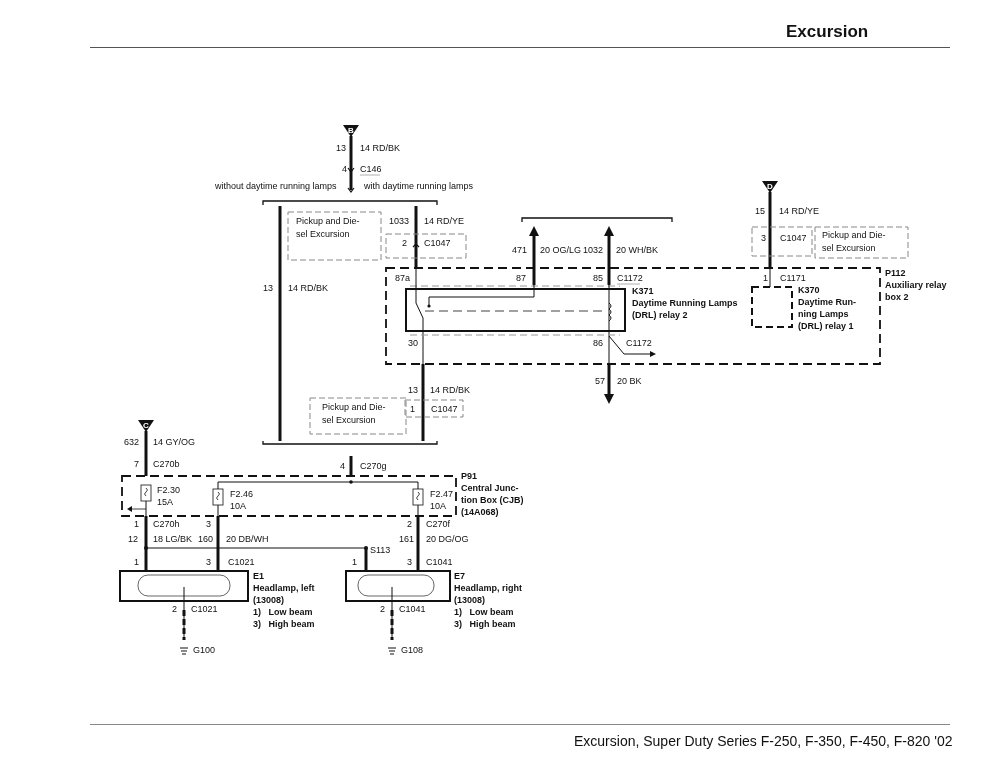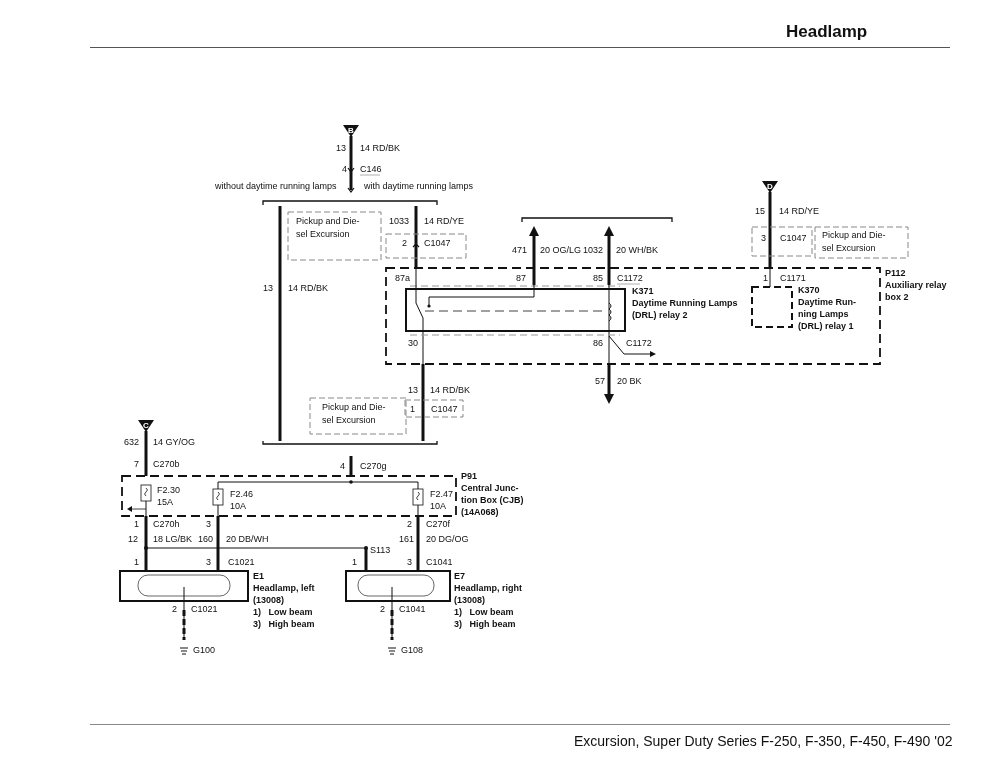--- a/index.html
+++ b/index.html
@@ -8,21 +8,21 @@
   .hdr-rule { position: absolute; left: 90px; top: 47px; width: 860px; height: 1px; background: #555; }
   .ftr-rule { position: absolute; left: 90px; top: 724px; width: 860px; height: 1px; background: #888; }
   .ftr-text { position: absolute; left: 574px; top: 733px; font-size: 14px; }
   svg#diagram { position: absolute; left: 0; top: 0; }
   svg text { font-family: "Liberation Sans", sans-serif; font-size: 9px; fill: #111; }
   svg text.b { font-weight: bold; }
 </style>
 </head>
 <body>
 
-<div class="hdr-title">Headlamp</div>
+<div class="hdr-title">Excursion</div>
 <div class="hdr-rule"></div>
 
 <svg id="diagram" width="1000" height="773" viewBox="0 0 1000 773">
   <defs>
     <marker id="arrUp" markerWidth="8" markerHeight="8" refX="4" refY="4" orient="auto">
       <path d="M0,0 L8,4 L0,8 z" fill="#111"></path>
     </marker>
   </defs>
 
   <g>
@@ -228,13 +228,13 @@
   <path d="M388,648 h8 M389,651 h6 M390,654 h4" stroke="#111" stroke-width="1"></path>
   <text x="401" y="653">G108</text>
   <text x="454" y="579" class="b">E7</text>
   <text x="454" y="591" class="b">Headlamp, right</text>
   <text x="454" y="603" class="b">(13008)</text>
   <text x="454" y="615" class="b" xml:space="preserve">1)   Low beam</text>
   <text x="454" y="627" class="b" xml:space="preserve">3)   High beam</text>
 </svg>
 
 <div class="ftr-rule"></div>
-<div class="ftr-text">Excursion, Super Duty Series F-250, F-350, F-450, F-490 '02</div>
+<div class="ftr-text">Excursion, Super Duty Series F-250, F-350, F-450, F-820 '02</div>
 
 </body></html>

